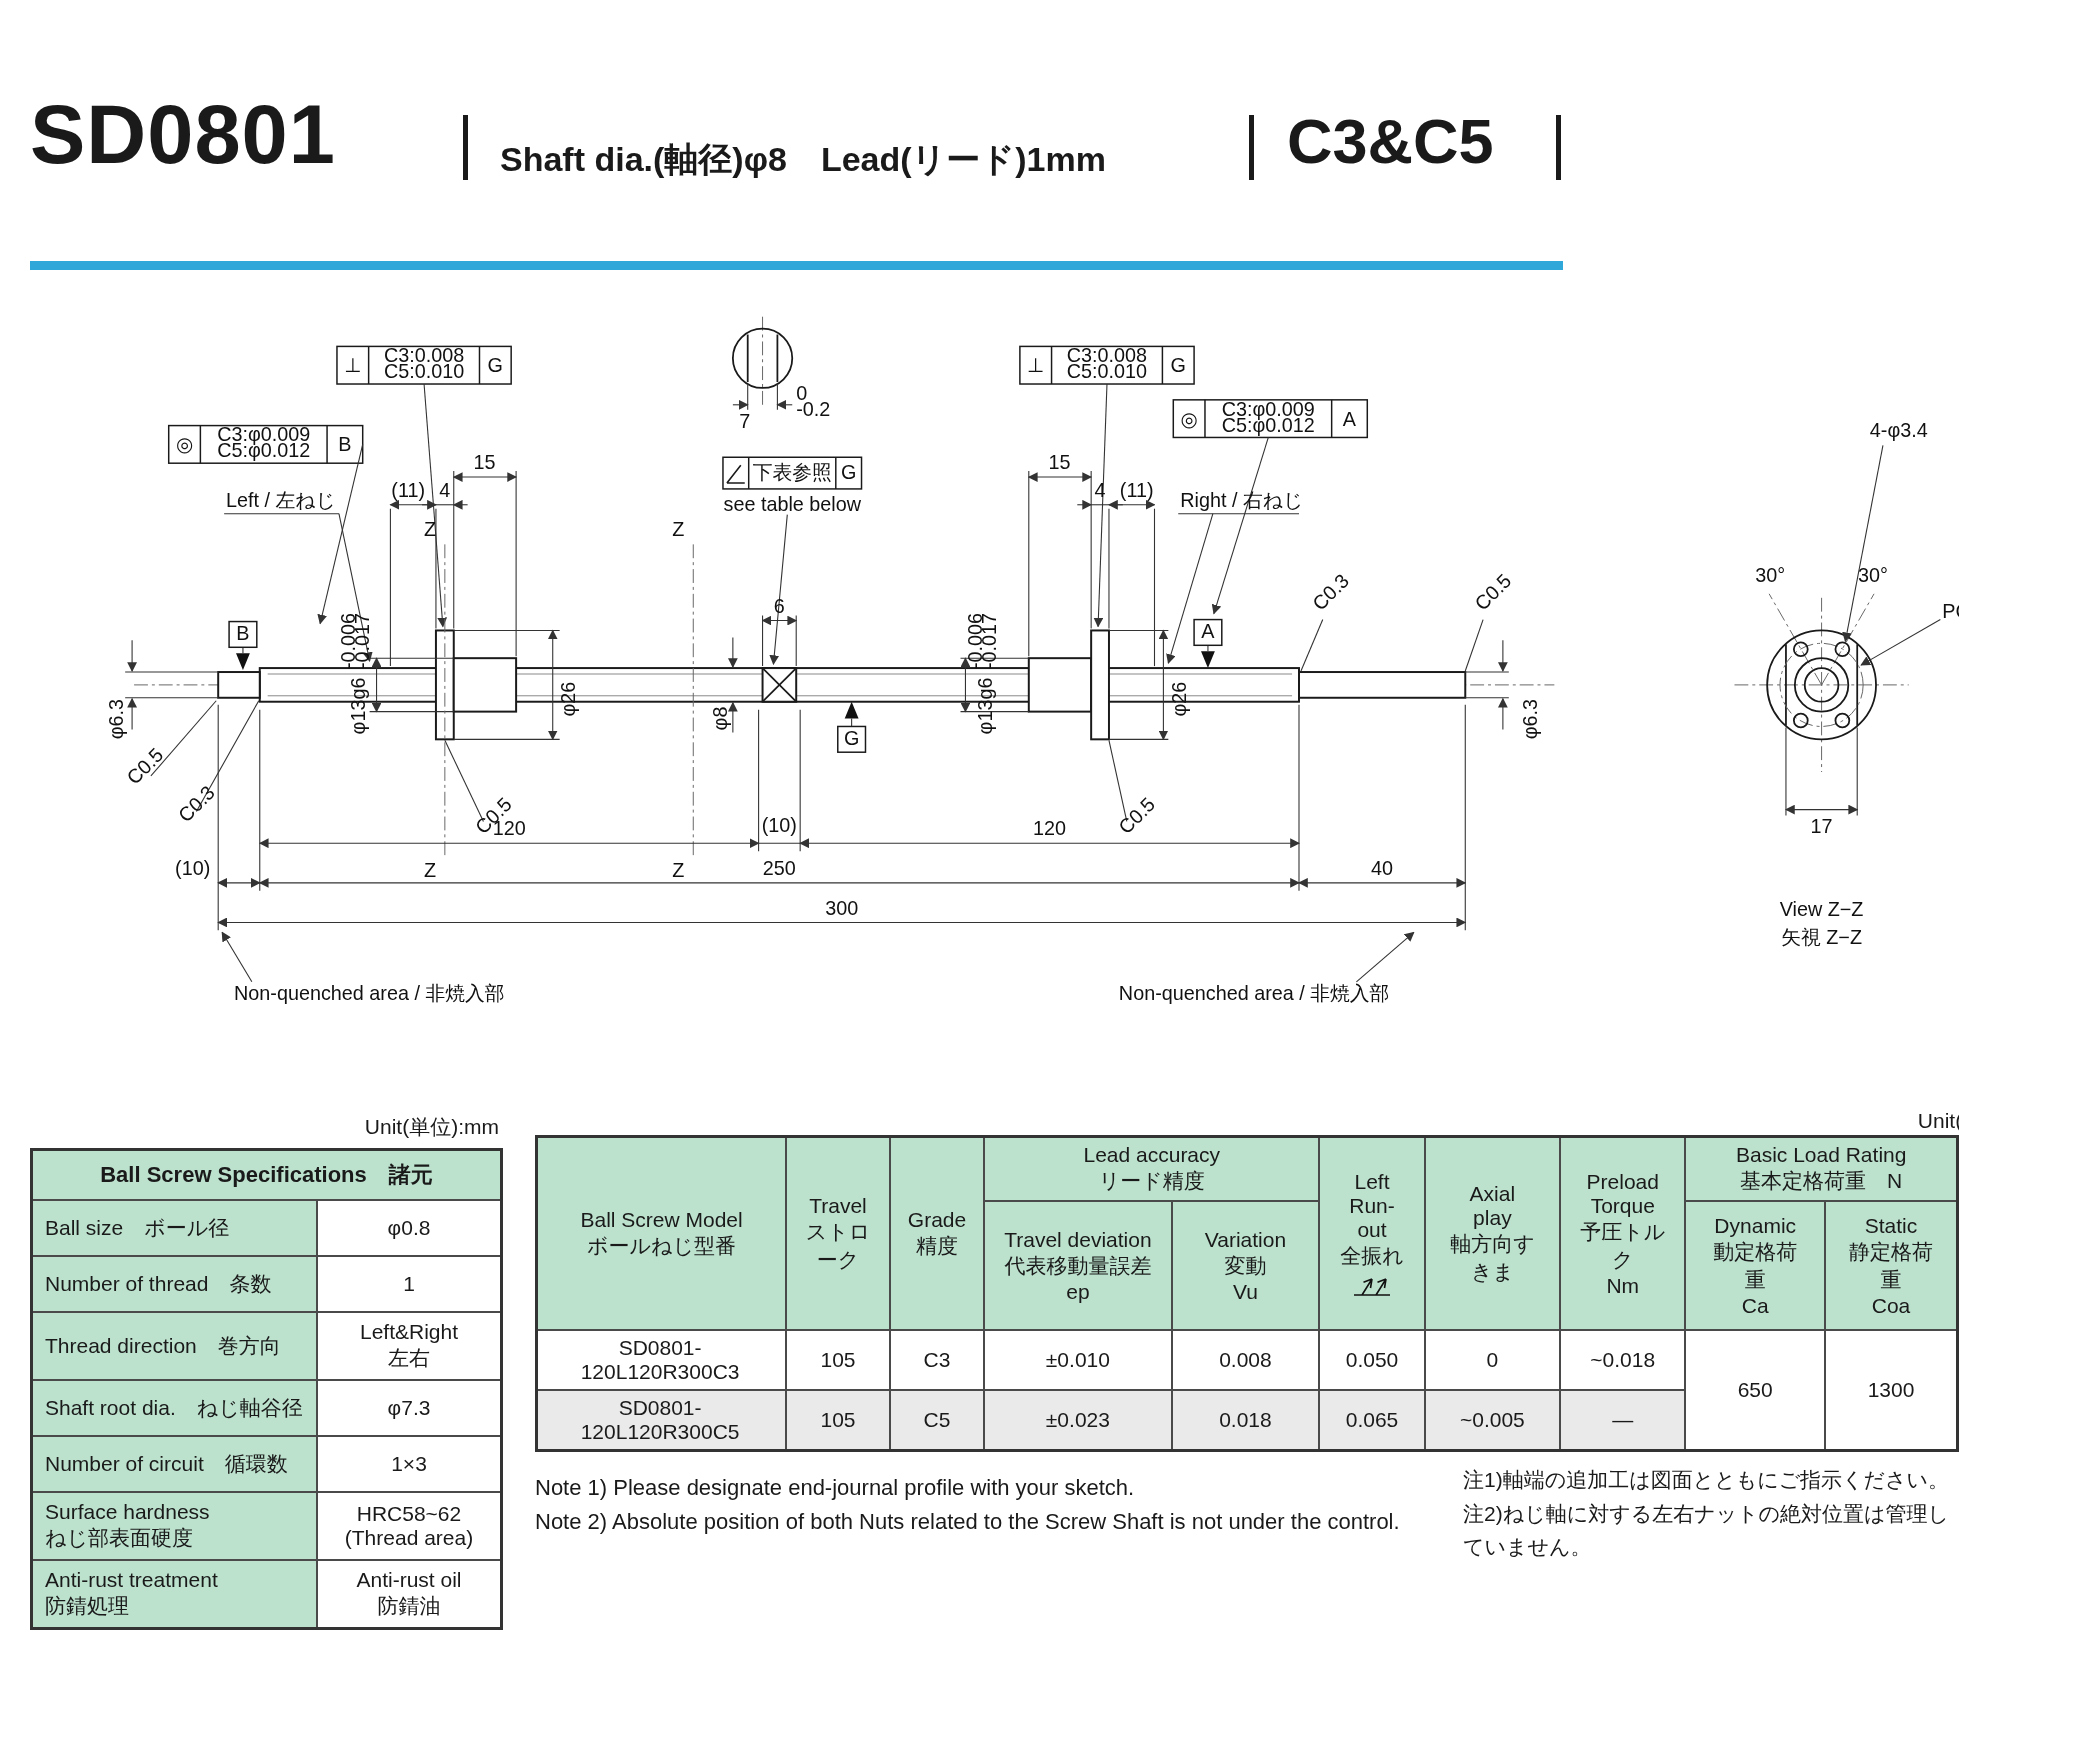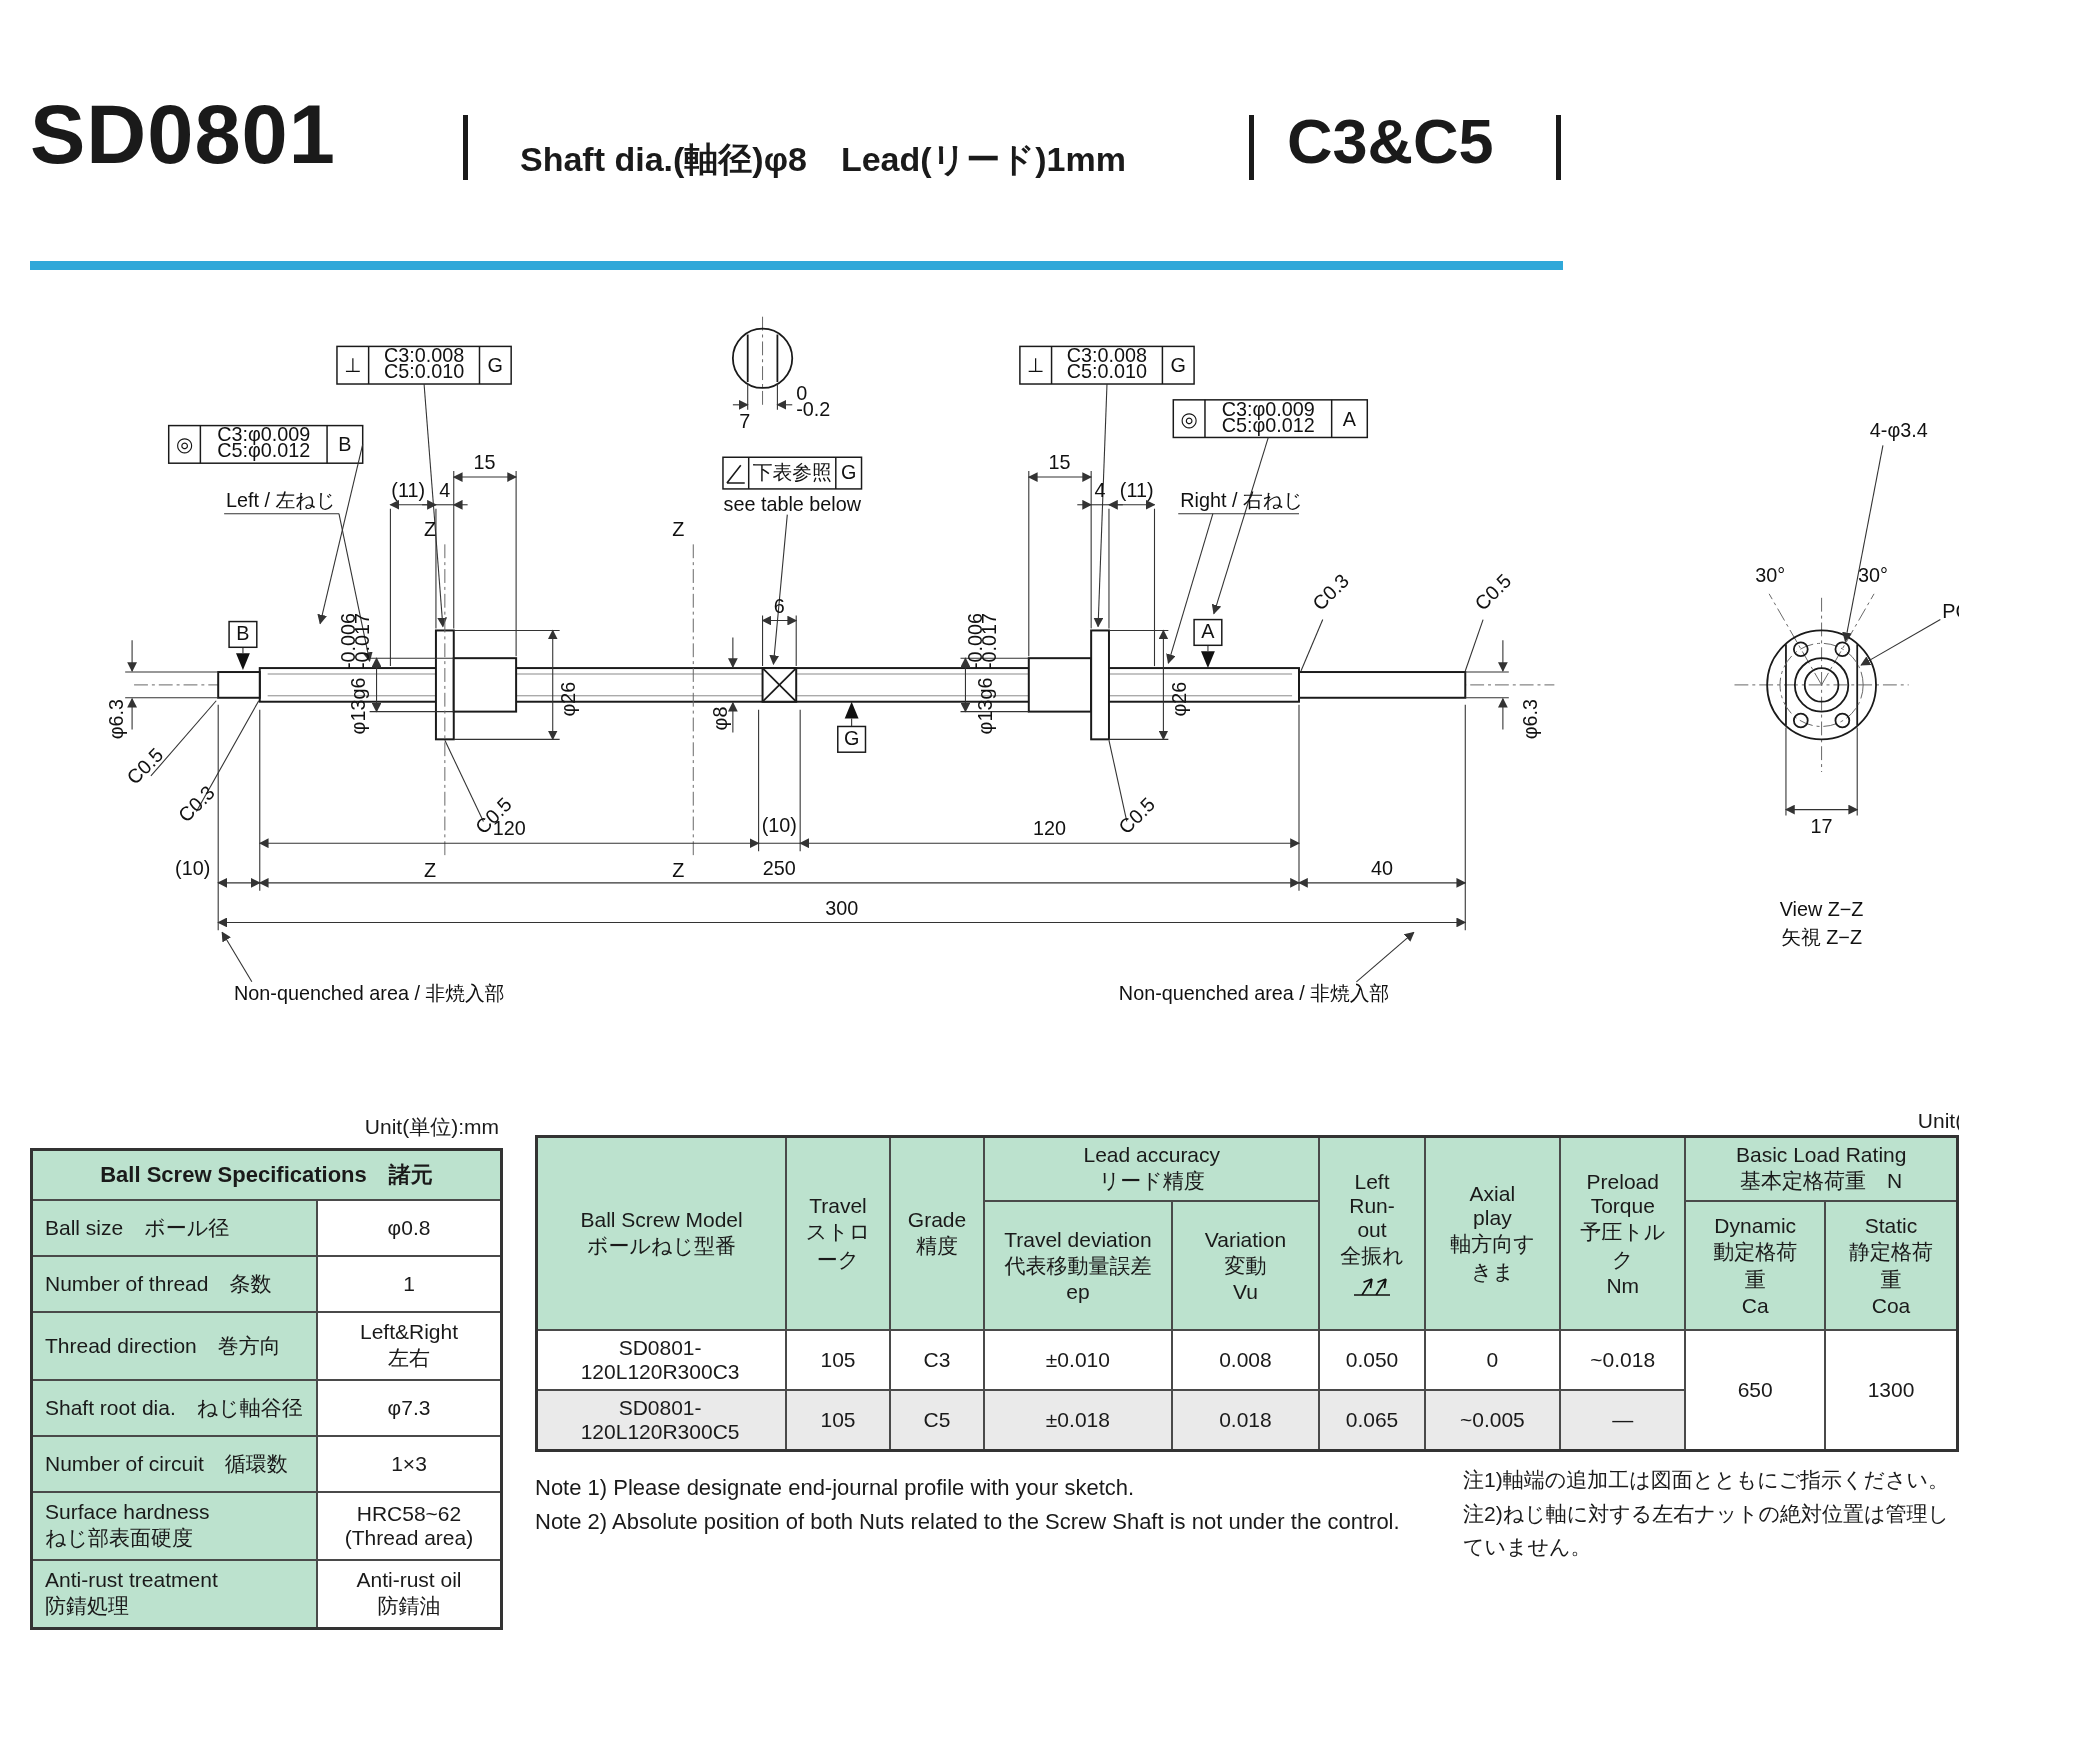--- a/index.html
+++ b/index.html
@@ -2,21 +2,21 @@
 <html><head>
 <meta charset="utf-8">
 <style>
   html,body { margin:0; padding:0; background:#fff; }
   .page { position:relative; width:1959px; height:1762px; background:#fff;
           font-family:"Liberation Sans",sans-serif; color:#1a1a1a; overflow:hidden; }
 
   
   .hdr-title { position:absolute; left:30px; top:87px; font-size:83px; font-weight:bold; letter-spacing:1px; }
   .vbar { position:absolute; width:5px; height:65px; background:#1a1a1a; top:115px; }
-  .hdr-sub { position:absolute; left:500px; top:137px; font-size:34px; font-weight:bold;margin-left:20px; }
+  .hdr-sub { position:absolute; left:500px; top:137px; font-size:34px; font-weight:bold; }
   .hdr-grade { position:absolute; left:1287px; top:105px; font-size:63px; font-weight:bold; }
   .accent { position:absolute; left:30px; top:261px; width:1533px; height:9px; background:#2FA8D9; }
 
   
   .drawing { position:absolute; left:40px; top:289px; }
   .drawing text { font-family:"Liberation Sans",sans-serif; font-size:20px; fill:#111; }
   .t12{font-size:12px}.t13{font-size:13px}.t14{font-size:14px}.t15{font-size:15px}
   .t16{font-size:16px}.t17{font-size:17px}.t18{font-size:18px}.t19{font-size:19px}
   .t20{font-size:20px}.t21{font-size:21px}
   .ol { fill:#fff; stroke:#1a1a1a; stroke-width:2; }
@@ -507,21 +507,21 @@
         <td>0.050</td>
         <td>0</td>
         <td>~0.018</td>
         <td rowspan="2" class="white">650</td>
         <td rowspan="2" class="white">1300</td>
       </tr>
       <tr class="gray">
         <td class="cell-model">SD0801-120L120R300C5</td>
         <td>105</td>
         <td>C5</td>
-        <td>±0.018</td>
+        <td>±0.023</td>
         <td>0.018</td>
         <td>0.065</td>
         <td>~0.005</td>
         <td>—</td>
       </tr>
     </tbody>
   </table>
 
   <div class="notes-en">
     <div>Note 1) Please designate end-journal profile with your sketch.</div>

